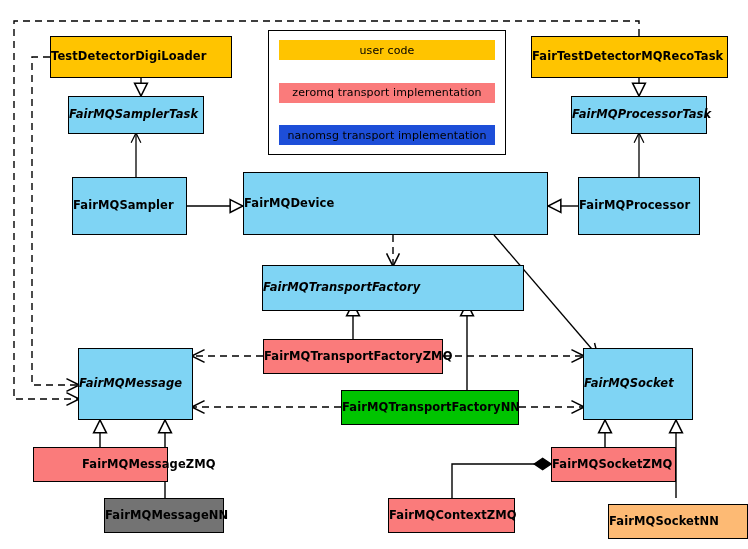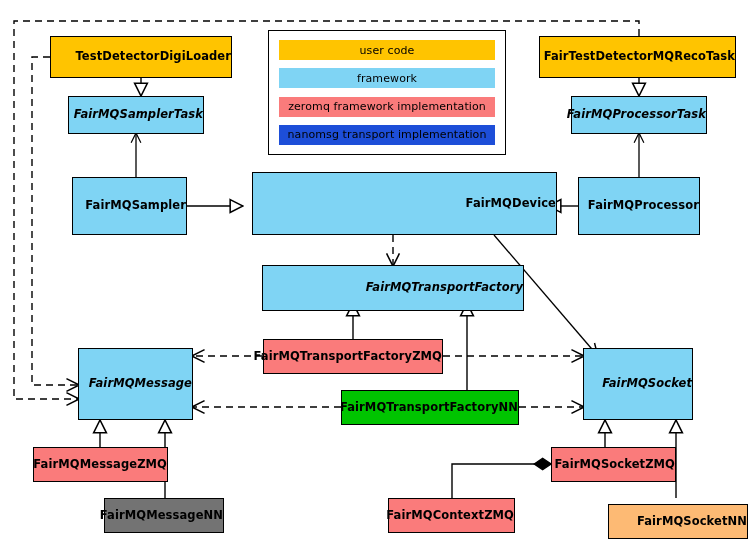--- a/index.html
+++ b/index.html
@@ -22,21 +22,21 @@
     width: 748px;
     height: 549px;
     pointer-events: none;
   }
   .node {
     position: absolute;
     box-sizing: border-box;
     border: 1.4px solid #000000;
     display: flex;
     align-items: center;
-    justify-content: flex-end;
+    justify-content: flex-start;
     text-align: center;
     font-size: 11.5px;
     font-weight: bold;
     color: #000000;
     line-height: 1.15;
     letter-spacing: 0.1px;
   }
   .node.abstract {
     font-style: italic;
   }
@@ -114,48 +114,45 @@
 
     <g stroke="#000000" fill="none" stroke-width="1.4">
       <path d="M 551 464 L 452 464 L 452 498" marker-start="url(#m-diamond)"></path>
     </g>
   </svg>
 
   <div class="legend-box" style="left:268px; top:30px; width:238px; height:125px;">
     <div class="legend-row" style="background:#FFC400;">
       <span>user code</span>
     </div>
-    <div class="legend-row" style="background:#7FD4F4;">
-      <span>framework</span>
-    </div>
     <div class="legend-row" style="background:#FA7B7B;">
-      <span>zeromq framework implementation</span>
+      <span>zeromq transport implementation</span>
     </div>
     <div class="legend-row" style="background:#1d4ed8;">
       <span>nanomsg transport implementation</span>
     </div>
   </div>
 
   <div id="nodes-layer">
       <div class="node" style="left: 50px; top: 36px; width: 182px; height: 42px; background: rgb(255, 196, 0);">
         <span>TestDetectorDigiLoader</span>
       </div>
-      <div class="node" style="left: 531px; top: 36px; width: 197px; height: 42px; background: rgb(255, 196, 0); margin-left: 8px;">
+      <div class="node" style="left: 531px; top: 36px; width: 197px; height: 42px; background: rgb(255, 196, 0);">
         <span>FairTestDetectorMQRecoTask</span>
       </div>
       <div class="node abstract" style="left: 68px; top: 96px; width: 136px; height: 38px; background: rgb(127, 212, 244);">
         <span>FairMQSamplerTask</span>
       </div>
       <div class="node abstract" style="left: 571px; top: 96px; width: 136px; height: 38px; background: rgb(127, 212, 244);">
         <span>FairMQProcessorTask</span>
       </div>
       <div class="node" style="left: 72px; top: 177px; width: 115px; height: 58px; background: rgb(127, 212, 244);">
         <span>FairMQSampler</span>
       </div>
-      <div class="node" style="left: 252px; top: 172px; width: 305px; height: 63px; background: rgb(127, 212, 244);">
+      <div class="node" style="left: 243px; top: 172px; width: 305px; height: 63px; background: rgb(127, 212, 244);">
         <span>FairMQDevice</span>
       </div>
       <div class="node" style="left: 578px; top: 177px; width: 122px; height: 58px; background: rgb(127, 212, 244);">
         <span>FairMQProcessor</span>
       </div>
       <div class="node abstract" style="left: 262px; top: 265px; width: 262px; height: 46px; background: rgb(127, 212, 244);">
         <span>FairMQTransportFactory</span>
       </div>
       <div class="node" style="left: 263px; top: 339px; width: 180px; height: 35px; background: rgb(250, 123, 123);">
         <span>FairMQTransportFactoryZMQ</span>

